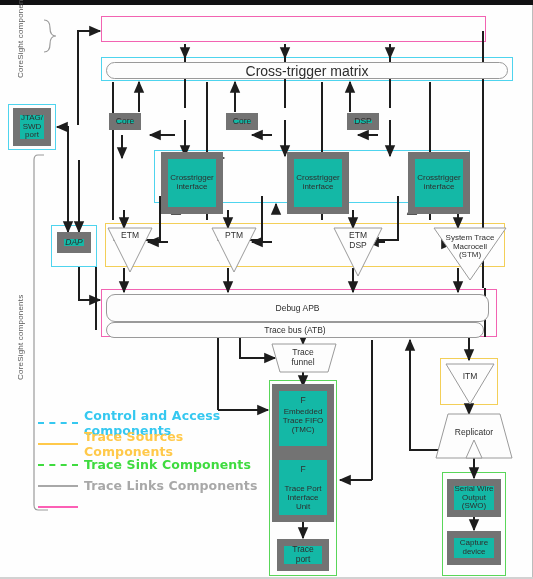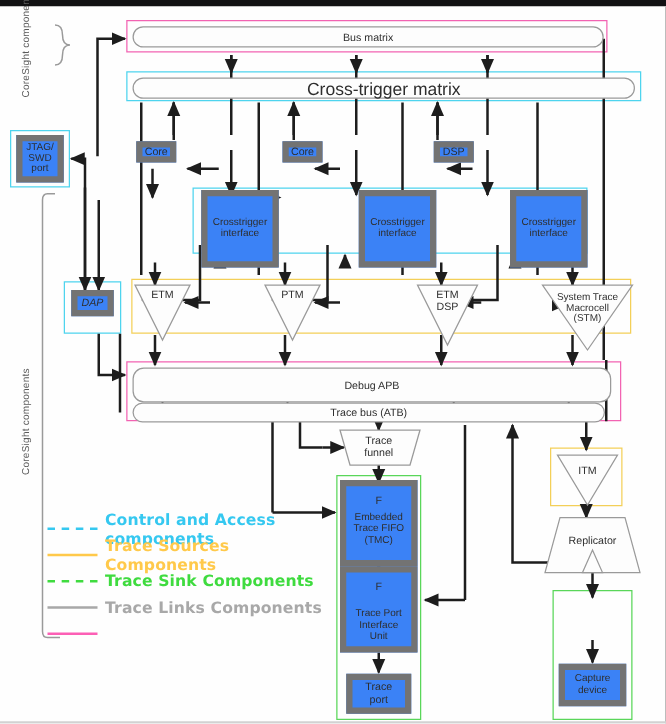--- a/index.html
+++ b/index.html
@@ -3,21 +3,21 @@
 <meta charset="utf-8">
 <style>
   html,body{margin:0;padding:0;background:#ffffff;}
   body{font-family:"Liberation Sans",sans-serif;}
   #root{position:relative;width:533px;height:579px;background:#fefefe;overflow:hidden;}
   #topbar{position:absolute;left:0;top:0;width:533px;height:5px;background:#111113;}
   #rightedge{position:absolute;right:0;top:5px;width:1px;height:574px;background:#bcbcbc;}
   #botedge{position:absolute;left:0;bottom:0;width:533px;height:2px;background:#d2d2d2;}
   #svg{position:absolute;left:0;top:0;}
 
-  .box{position:absolute;box-sizing:border-box;border:5px solid #737373;background:#3b82f6;
+  .box{position:absolute;box-sizing:border-box;border:7px solid #737373;background:#14b8a6;
        display:flex;align-items:center;justify-content:center;text-align:center;
        color:#2e2e2e;line-height:1.12;}
   .bus{position:absolute;box-sizing:border-box;border:1px solid #9a9a9a;background:#fdfdfd;
        border-radius:9px;display:flex;align-items:center;justify-content:center;
        color:#2e2e2e;}
   .grp{position:absolute;box-sizing:border-box;background:transparent;pointer-events:none;}
   .grp-cyan{border:1.6px solid #4ed4ee;}
   .grp-yellow{border:1.6px solid #f3cf58;}
   .grp-green{border:1.6px solid #59d659;}
   .grp-pink{border:1.6px solid #f263b2;}
@@ -162,21 +162,20 @@
       <path d="M448,240 L448,244 L452,244"></path>
     </g>
 
     <g stroke="#1d1d1d" stroke-width="2" fill="none" marker-end="url(#ah)">
       <path d="M168,242 L148,242"></path>
       <path d="M272,242 L252,242"></path>
       <path d="M385,242 L368,242"></path>
     </g>
   </svg>
 
-  <div class="bus" style="left:106px;top:21px;width:377px;height:17px;font-size:8.5px;">Bus matrix</div>
   <div class="bus" style="left:106px;top:62px;width:402px;height:17px;font-size:14px;">Cross-trigger matrix</div>
   <div class="bus" style="left:106px;top:294px;width:383px;height:28px;font-size:8.5px;">Debug APB</div>
   <div class="bus" style="left:106px;top:322px;width:378px;height:16px;font-size:8.5px;">Trace bus (ATB)</div>
 
   <div class="box" style="left:13px;top:108px;width:38px;height:38px;font-size:8px;white-space:pre-line;">JTAG/
 SWD
 port</div>
   <div class="box" style="left:57px;top:232px;width:34px;height:21px;font-size:8.5px;font-style:italic;">DAP</div>
 
   <div class="box" style="left:109px;top:113px;width:32px;height:17px;font-size:8.5px;">Core</div>
@@ -231,20 +230,23 @@
 Interface
 Unit</div>
   <div class="box" style="left:294px;top:462px;width:18px;height:16px;font-size:8.5px;border:none;background:transparent;">F</div>
 
   <div class="box" style="left:277px;top:539px;width:52px;height:32px;font-size:8.5px;white-space:pre-line;">Trace
 port</div>
 
   <div class="box" style="left:452px;top:370px;width:36px;height:14px;font-size:8.5px;border:none;background:transparent;">ITM</div>
   <div class="box" style="left:440px;top:425px;width:68px;height:16px;font-size:8.5px;border:none;background:transparent;">Replicator</div>
 
+  <div class="box" style="left:447px;top:479px;width:54px;height:38px;font-size:8px;white-space:pre-line;">Serial Wire
+Output
+(SWO)</div>
   <div class="box" style="left:447px;top:531px;width:54px;height:34px;font-size:8px;white-space:pre-line;">Capture
 device</div>
 
   <div class="vlab" style="left:16px;top:78px;width:70px;">CoreSight components</div>
   <div class="vlab" style="left:16px;top:380px;width:80px;">CoreSight components</div>
   <svg style="position:absolute;left:0;top:0;pointer-events:none;" width="533" height="579">
     <g fill="none" stroke="#9a9a9a" stroke-width="1.2">
       <path d="M44,20 q6,0 6,8 q0,8 6,8 q-6,0 -6,8 q0,8 -6,8"></path>
       <path d="M44,155 L38,155 q-4,0 -4,5 L34,505 q0,5 4,5 L48,510"></path>
     </g>

